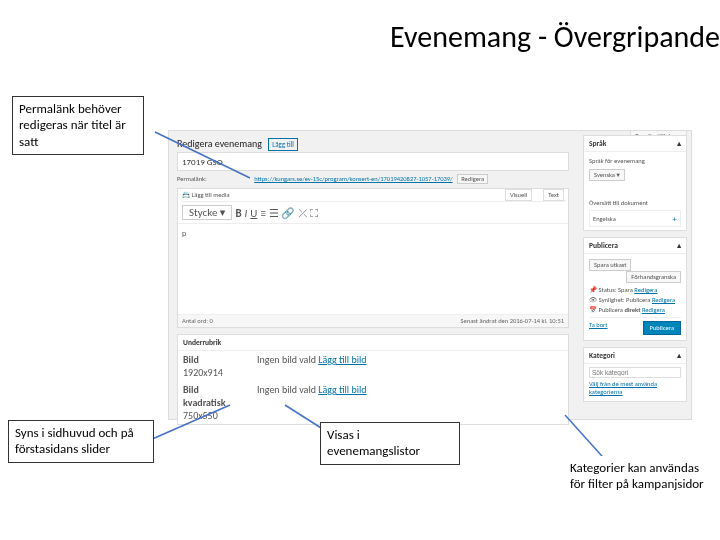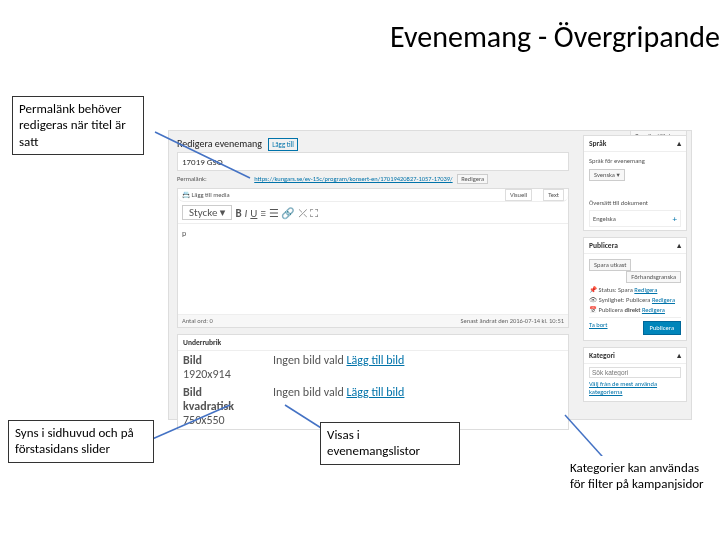--- a/index.html
+++ b/index.html
@@ -22,21 +22,21 @@
   .editor { margin: 0 8px; background: #fff; border: 1px solid #ddd; }
   .ed-top { display: flex; justify-content: space-between; border-bottom: 1px solid #eee; padding: 2px 4px; font-size: 6.5px; color: #555; border-radius: 6px; }
   .ed-top .tabs span { border: 1px solid #ddd; padding: 1px 4px; margin-left: 11px; }
   .ed-toolbar { display: flex; gap: 3px; padding: 3px 4px; border-bottom: 1px solid #eee; font-size: 11px; color: #555; align-items: flex-end; }
   .ed-toolbar .sel { border: 1px solid #ccc; padding: 0 6px; }
   .ed-body { height: 90px; padding: 4px; }
   .ed-body p { font-size: 8px; color: #555; }
   .ed-foot { display: flex; justify-content: space-between; padding: 2px 4px; font-size: 6.5px; background: #f7f7f7; border-top: 1px solid #eee; color: #666; }
   .meta { margin: 6px 8px 0 8px; background: #fff; border: 1px solid #ddd; }
   .meta-h { padding: 3px 5px; font-size: 7.5px; border-bottom: 1px solid #eee; font-weight: bold; }
-  .meta-row { display: flex; padding: 2px 5px; gap: 30px; font-size: 12px; color: #555; }
+  .meta-row { display: flex; padding: 2px 5px; gap: 14px; font-size: 10px; color: #555; }
   .meta-row .lbl { width: 60px; }
   .meta-row a { color: #0073aa; text-decoration: underline; }
   .sidebox { background: #fff; border: 1px solid #ddd; margin-bottom: 6px; }
   .sidebox-h { padding: 3px 5px; font-size: 7.5px; border-bottom: 1px solid #eee; font-weight: bold; display: flex; justify-content: space-between; }
   .sidebox-b { padding: 3px 5px; font-size: 6.5px; color: #555; }
   .sidebox-b .row { margin: 2px 0; }
   .sidebox-b a { color: #0073aa; text-decoration: underline; }
   .btn-sm { border: 1px solid #ccc; background: #f7f7f7; padding: 1px 4px; display: inline-block; }
   .btn-primary { background: #0085ba; color: #fff; border: 1px solid #006799; padding: 2px 6px; float: right; }
   .del { color: #a00; }

